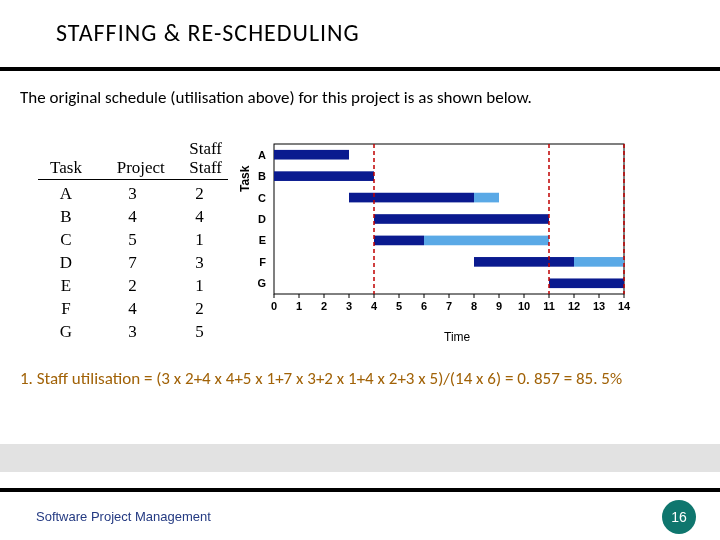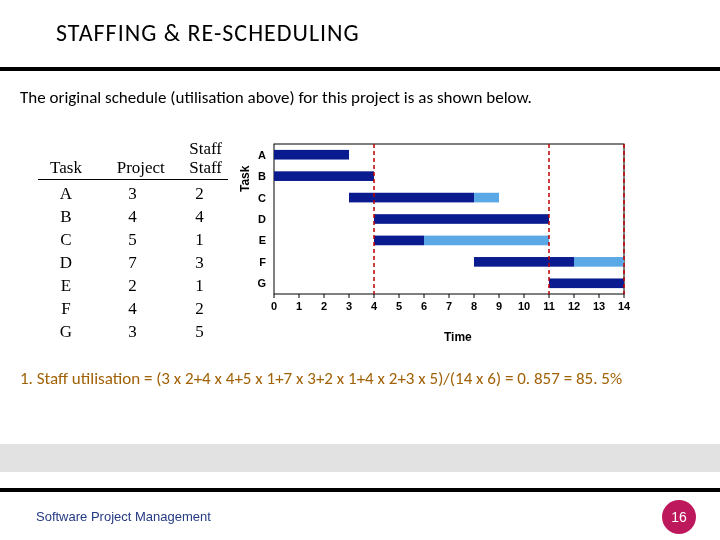--- a/index.html
+++ b/index.html
@@ -72,21 +72,21 @@
     transform-origin: left top;
     font-family: Arial, sans-serif;
     font-weight: bold;
     font-size: 12px;
   }
   .gantt-xlab {
     position: absolute;
     bottom: -4px;
     left: 200px;
     font-family: Arial, sans-serif;
-    font-weight: bold;
+    font-weight: normal;
     font-size: 12px;
   }
   .gantt-svg { display: block; }
   .calc {
     font-size: 17px;
     padding: 24px 16px 0 20px;
     color: #a16207;
   }
   .footer-rule {
     position: absolute;
@@ -103,21 +103,21 @@
     font-size: 13px;
     color: #243a82;
   }
   .pagenum {
     position: absolute;
     right: 24px;
     bottom: 6px;
     width: 34px;
     height: 34px;
     border-radius: 50%;
-    background: #be185d;
+    background: #0f766e;
     color: #fff;
     font-family: Arial, sans-serif;
     font-size: 14px;
     display: flex;
     align-items: center;
     justify-content: center;
   }
   .grey-box {
     position: absolute;
     left: 0;

